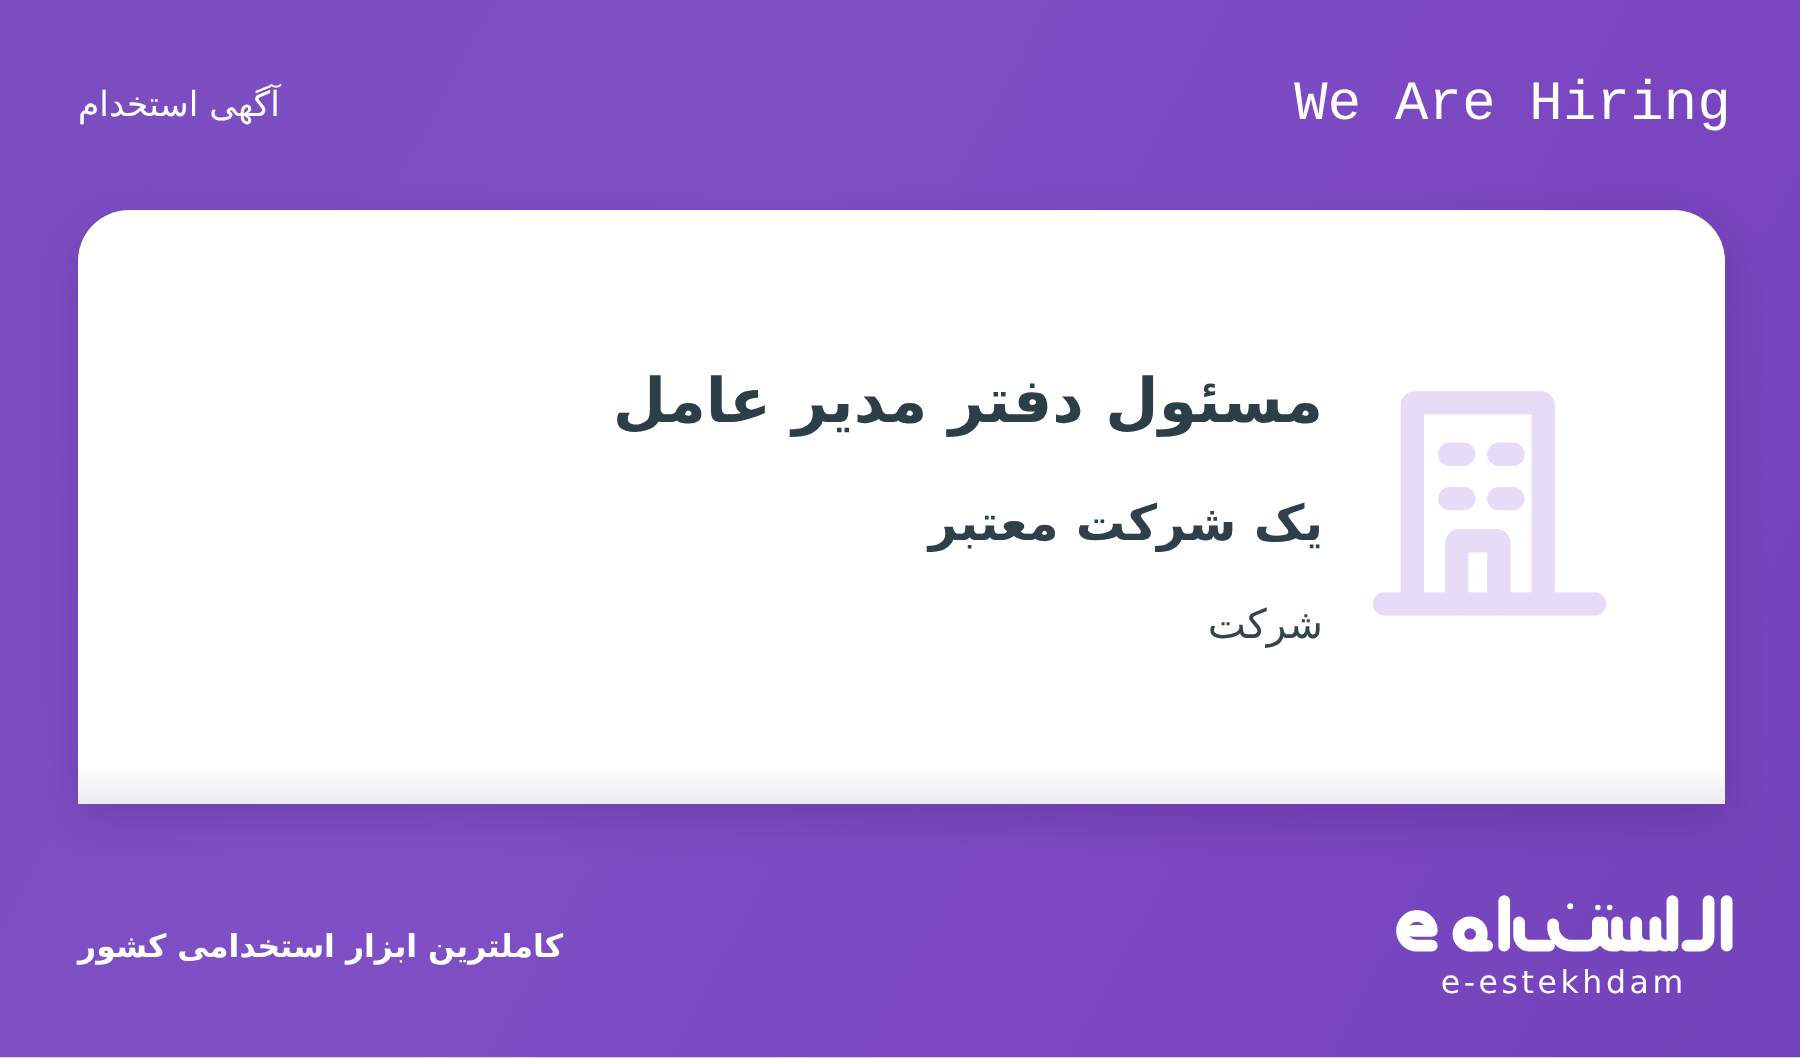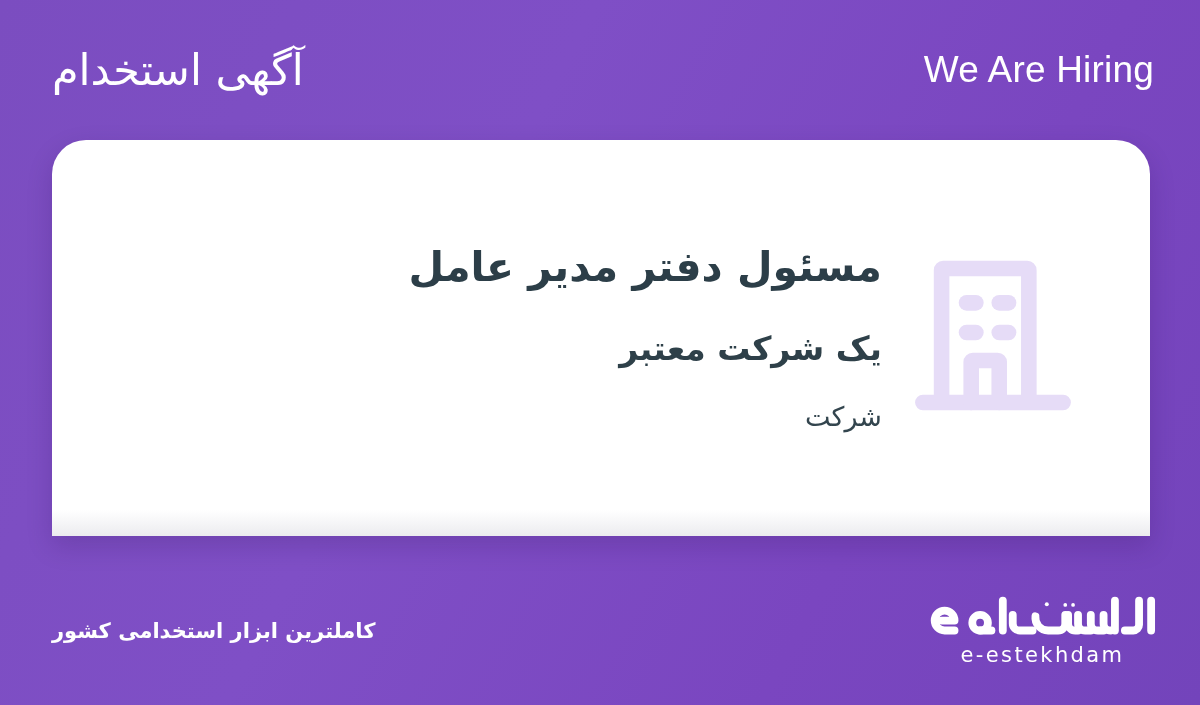--- a/index.html
+++ b/index.html
@@ -31,27 +31,27 @@
     padding: 0 46px 0 52px;
     box-sizing: border-box;
   }
 
   .header-en {
     color: #ffffff;
     font-size: 37px;
     font-weight: 400;
     letter-spacing: 0.2px;
     direction: ltr;
-    font-family: Liberation Sans, sans-serif;
+    font-family: Liberation Mono, monospace;
     white-space: nowrap;
   }
 
   .header-fa {
     color: #ffffff;
-    font-size: 43px;
+    font-size: 23px;
     font-weight: 400;
     direction: rtl;
     white-space: nowrap;
   }
 
   
   .card {
     position: absolute;
     left: 52px;
     right: 50px;

